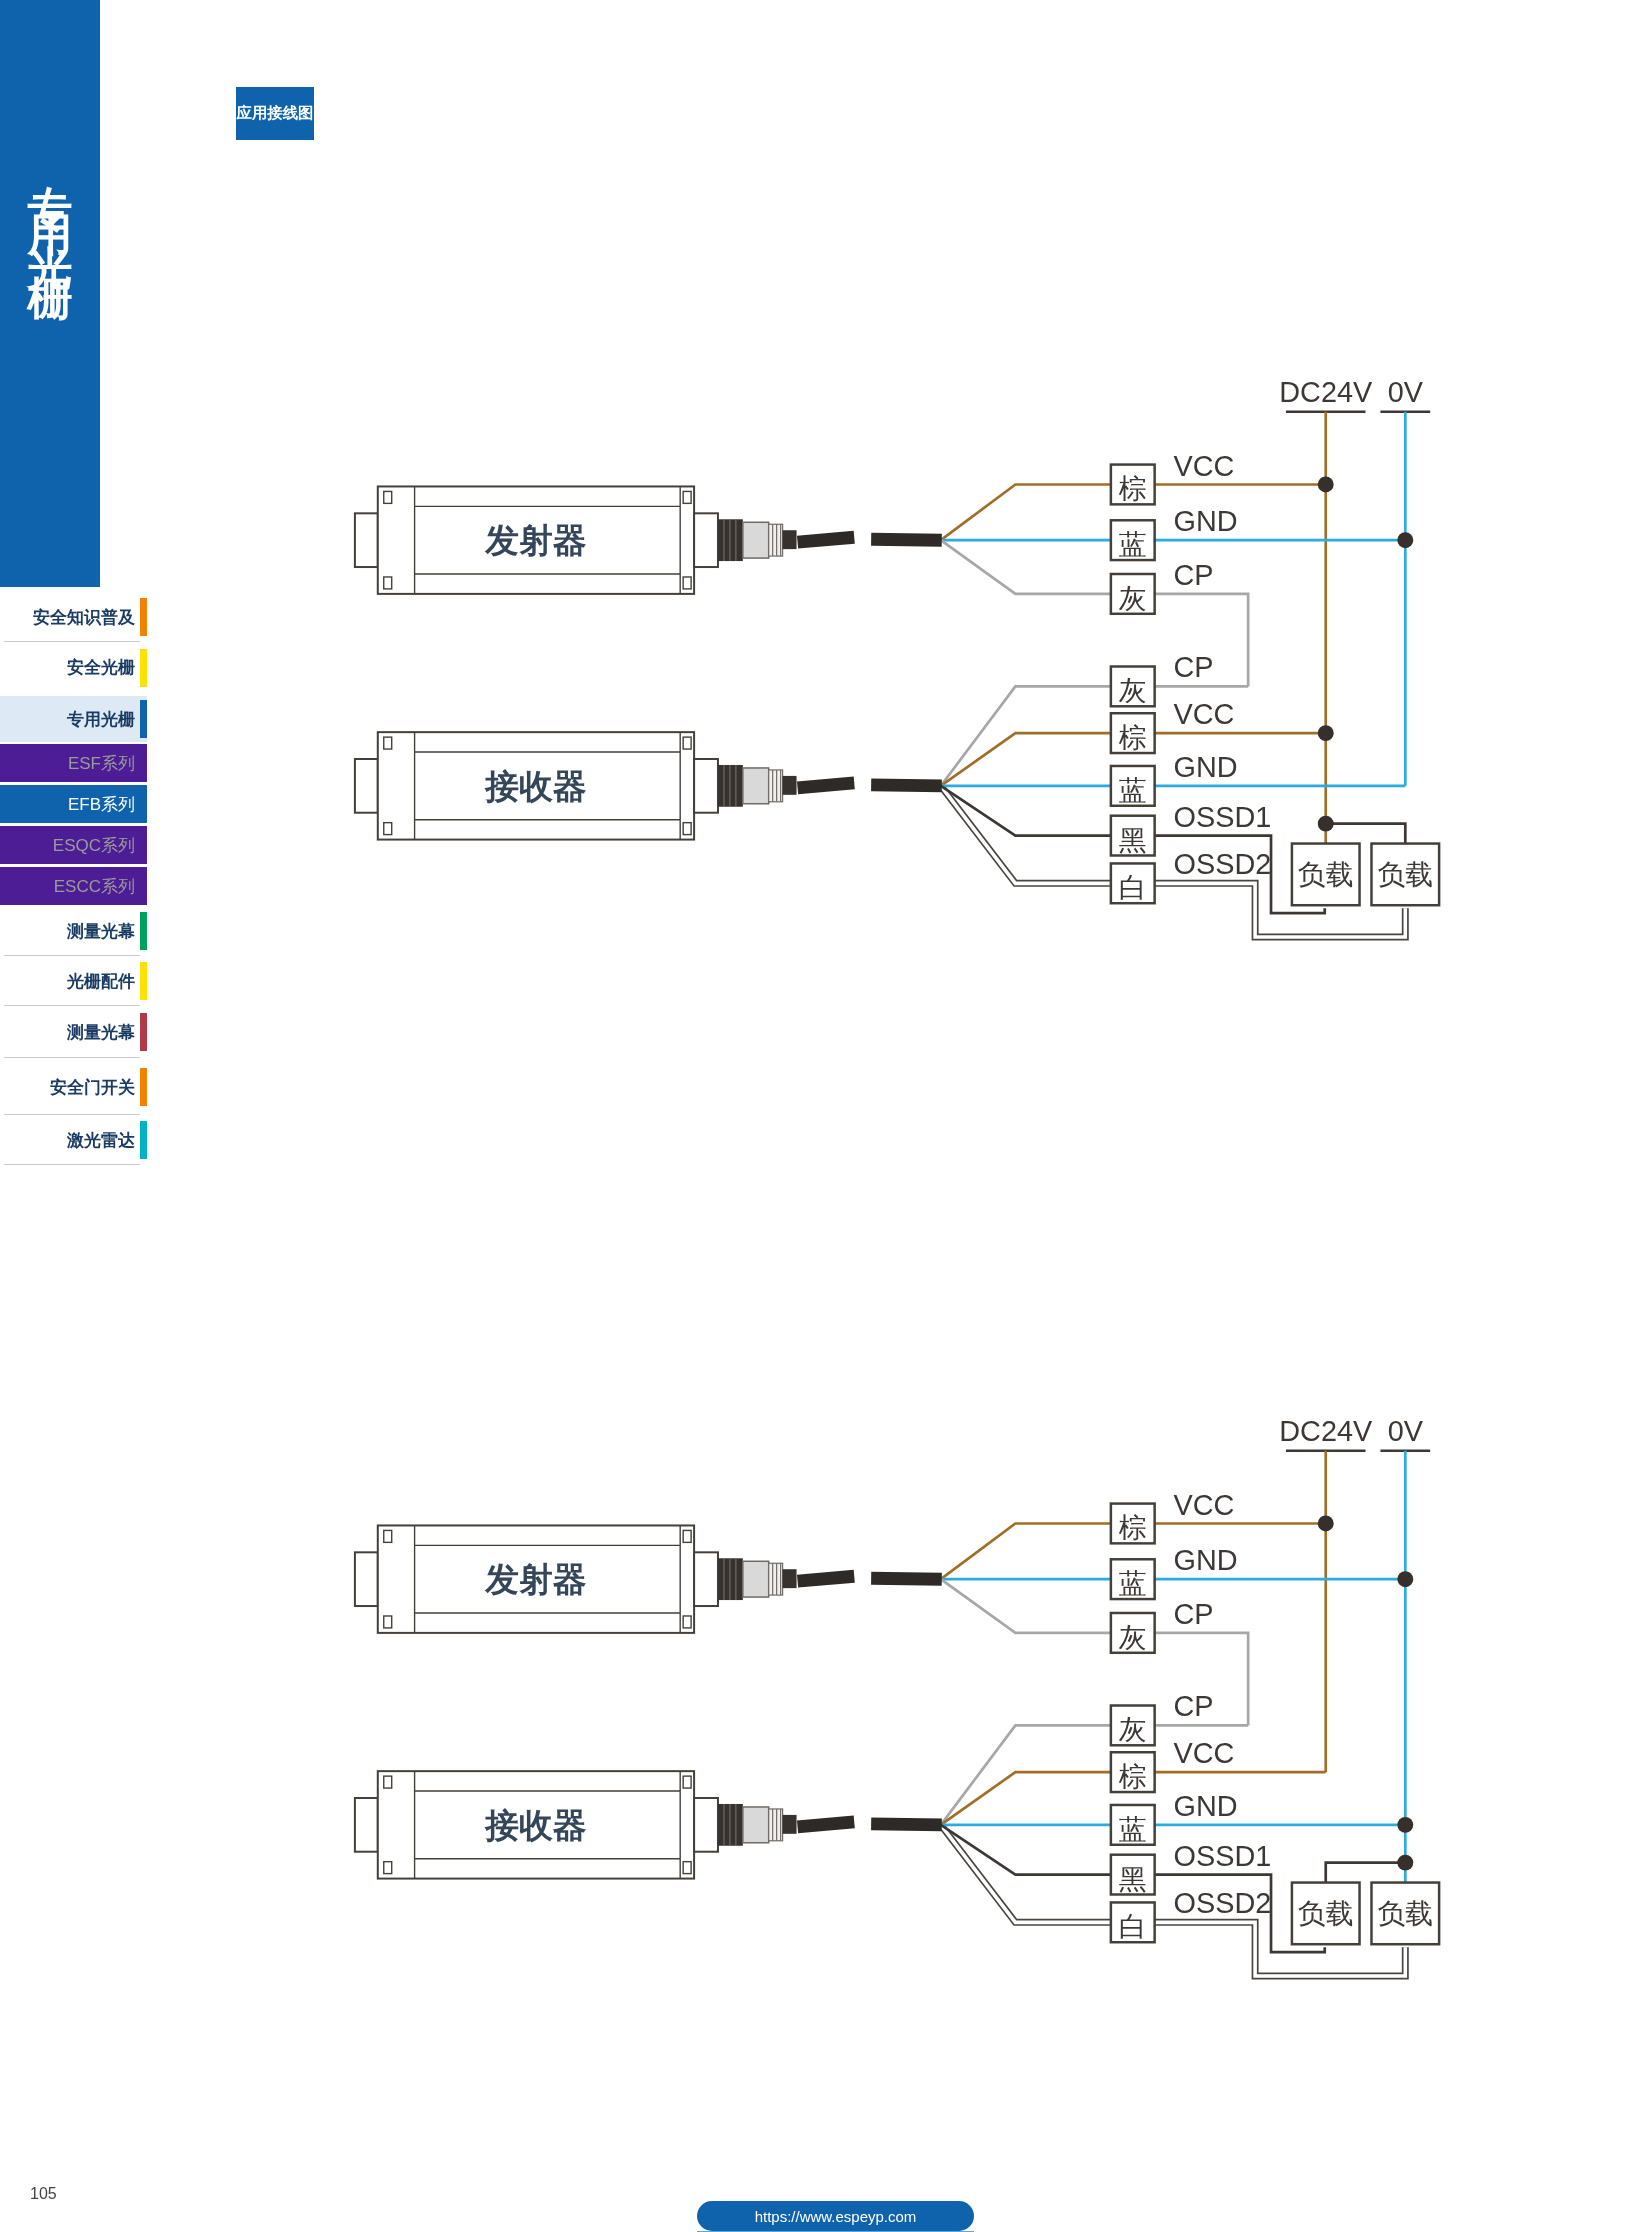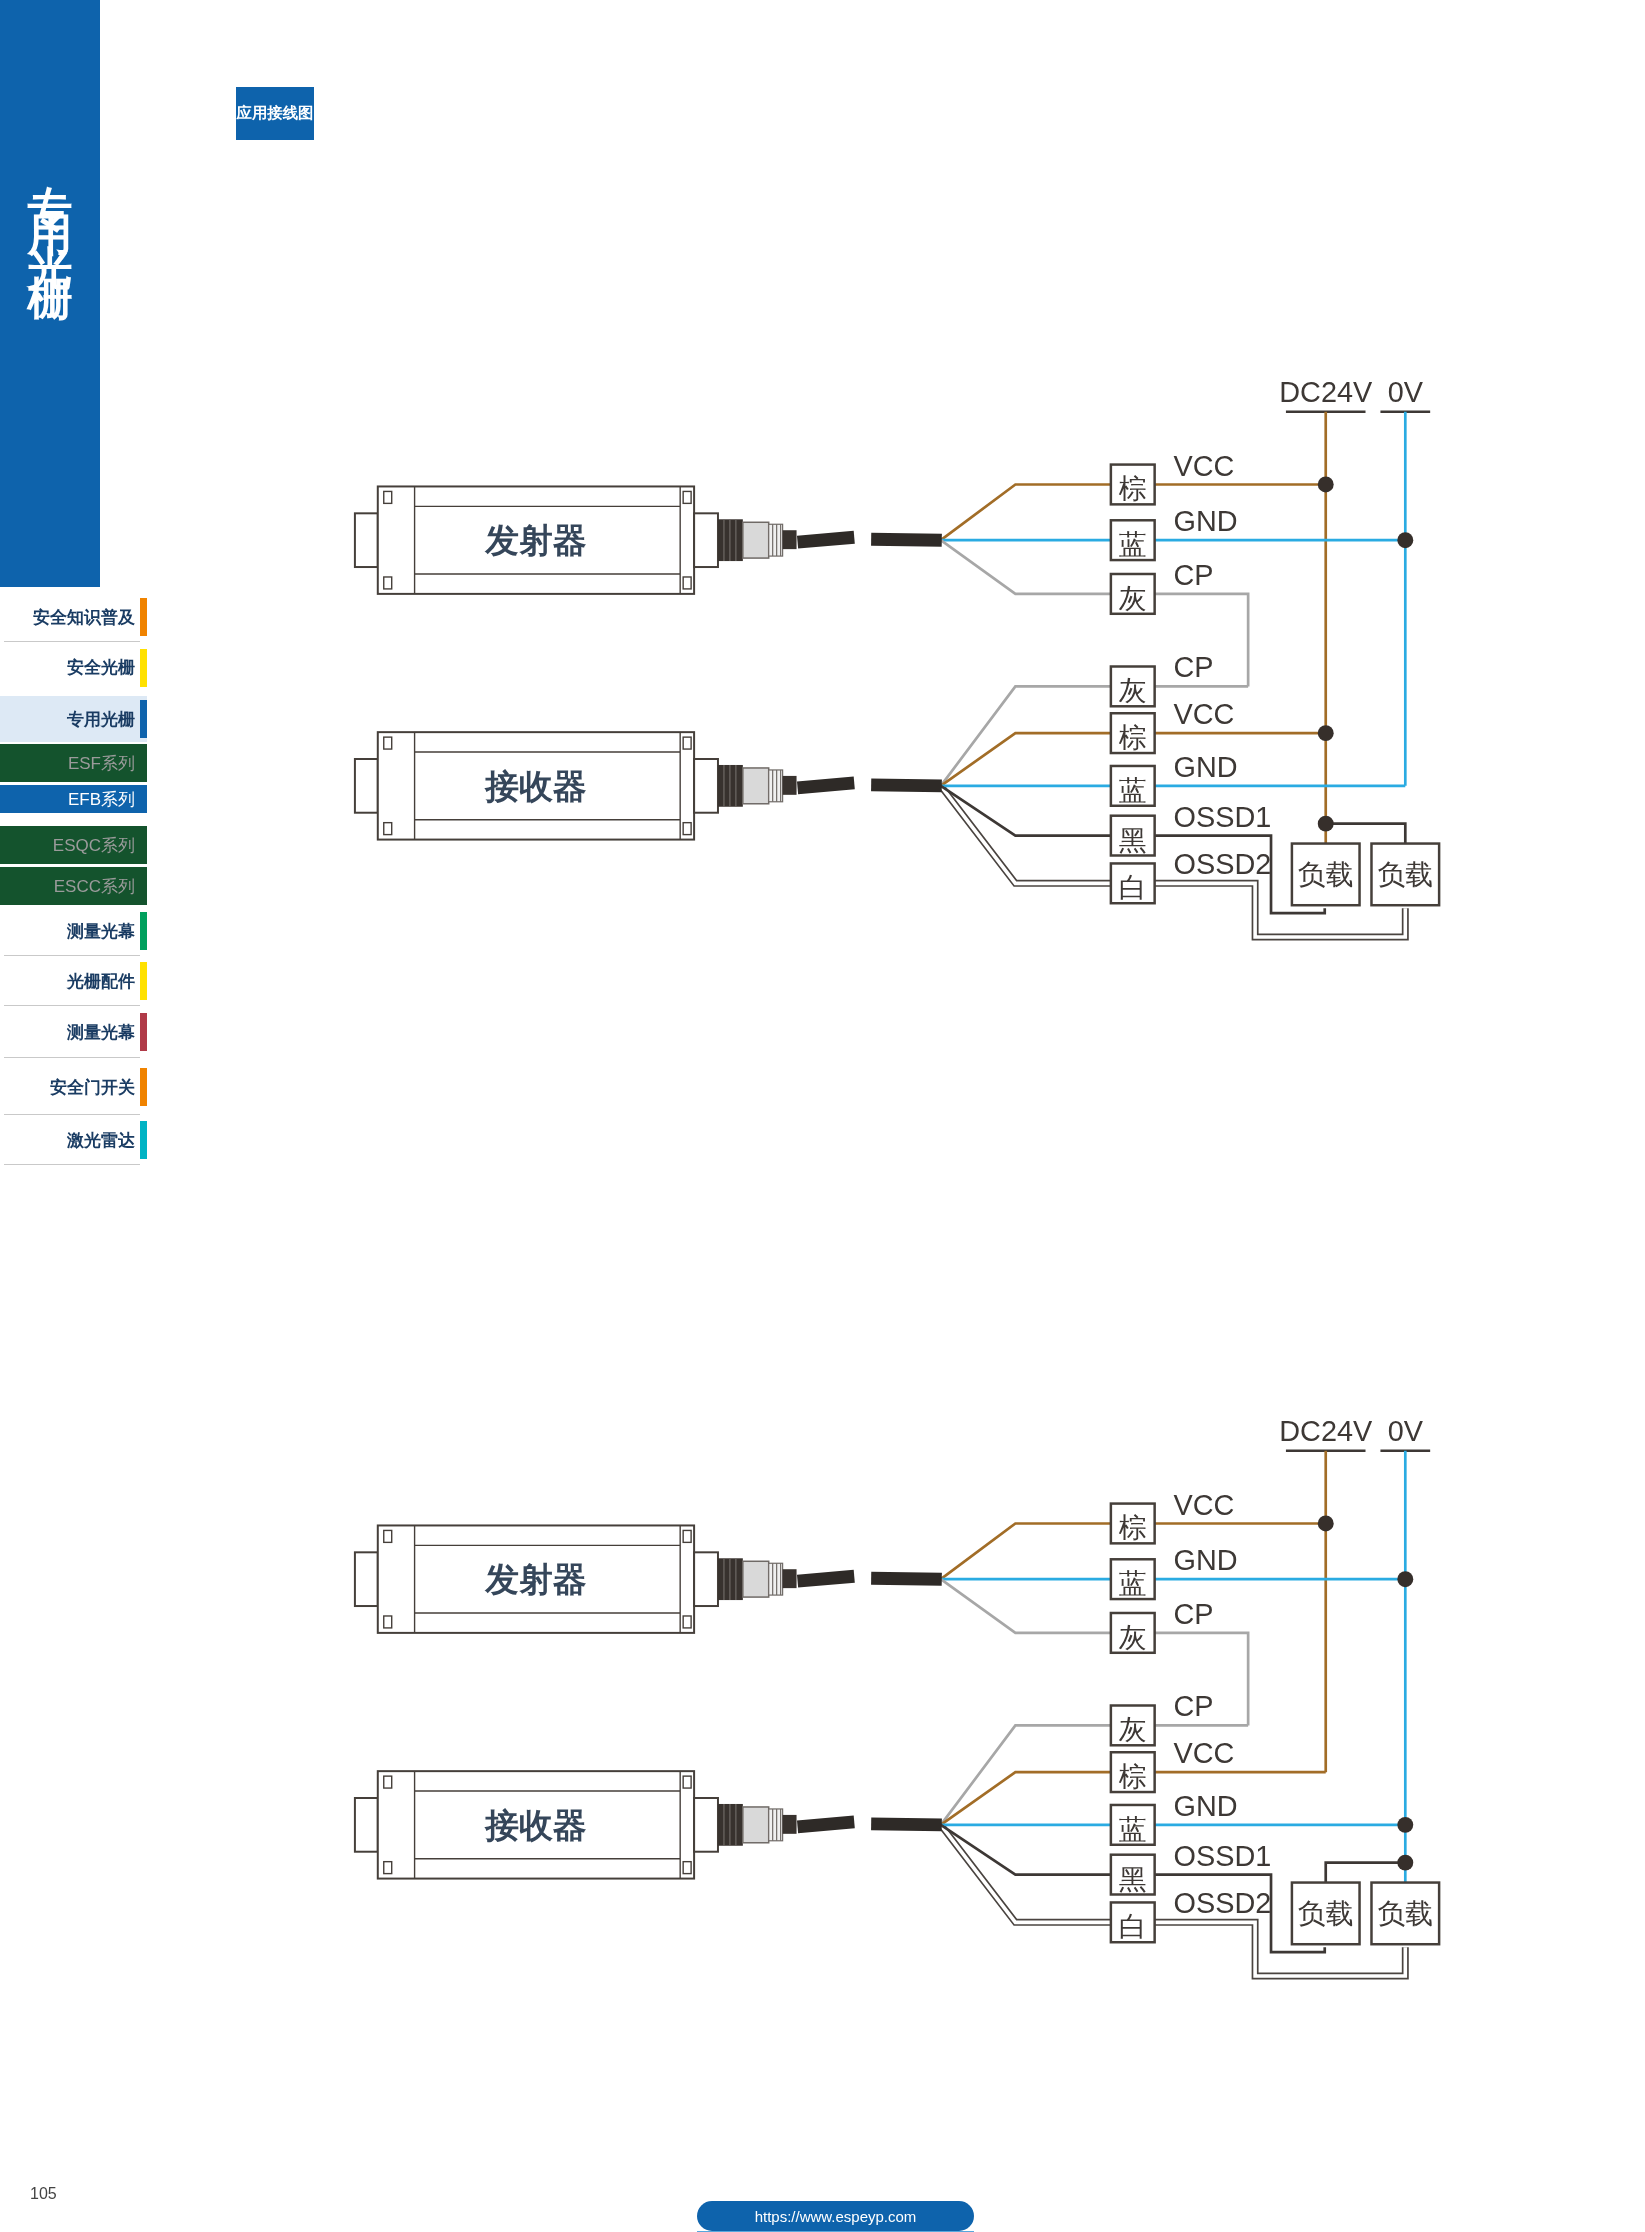--- a/index.html
+++ b/index.html
@@ -10,21 +10,21 @@
           display:flex;justify-content:center;}
   .banner span{writing-mode:vertical-rl;text-orientation:upright;color:#fff;font-size:45px;
           font-weight:bold;letter-spacing:30px;padding-top:149px;}
   .srow{position:absolute;left:0;width:147px;display:flex;align-items:center;
         justify-content:flex-end;padding-right:12px;box-sizing:border-box;}
   .srow .slabel{font-size:17px;color:#1a3c63;font-weight:bold;white-space:nowrap;}
   .srow.sub .slabel{font-weight:normal;color:#9b9b9b;}
   .srow.active{background:#0e63ac;}
   .srow.active .slabel{color:#fff;font-weight:normal;}
   .srow.hl{background:#dde9f5;}
-  .srow.gray{background:#14532d;}
+  .srow.gray{background:#4c1d95;}
   .tick{position:absolute;right:0;top:50%;transform:translateY(-50%);width:7px;height:38px;}
   .sdiv{position:absolute;left:4px;width:136px;height:0;border-top:1px solid #c9c9c9;}
   
   .badge{position:absolute;left:236px;top:87px;width:78px;height:53px;background:#0e63ac;
          color:#fff;font-size:15.4px;font-weight:bold;display:flex;align-items:center;
          justify-content:center;}
   .secbar{position:absolute;left:236px;width:1297px;height:46px;background:#0e63ac;color:#fff;
           font-size:24px;font-weight:bold;display:flex;align-items:center;padding-left:22px;
           box-sizing:border-box;}
   
@@ -69,21 +69,21 @@
     <span class="slabel">安全光栅</span>
     <i class="tick" style="background: rgb(255, 225, 0);"></i>
   </div>
   <div class="srow main hl" style="top:696px;height:46px;">
     <span class="slabel">专用光栅</span>
     <i class="tick" style="background: rgb(14, 99, 172);"></i>
   </div>
   <div class="srow sub gray" style="top:744px;height:38px;">
     <span class="slabel">ESF系列</span>
   </div>
-  <div class="srow sub active" style="top:785px;height:28px;">
+  <div class="srow sub active" style="top:785px;height:38px;">
     <span class="slabel">EFB系列</span>
   </div>
   <div class="srow sub gray" style="top:826px;height:38px;">
     <span class="slabel">ESQC系列</span>
   </div>
   <div class="srow sub gray" style="top:867px;height:38px;">
     <span class="slabel">ESCC系列</span>
   </div>
   <div class="srow main" style="top:907px;height:48px;">
     <span class="slabel">测量光幕</span>

